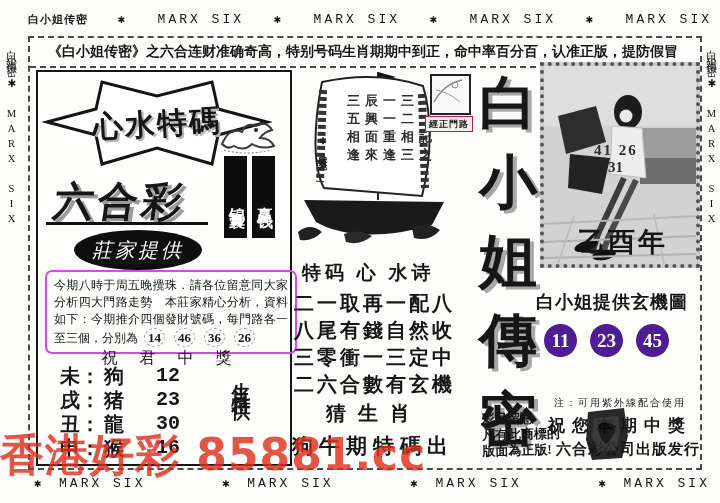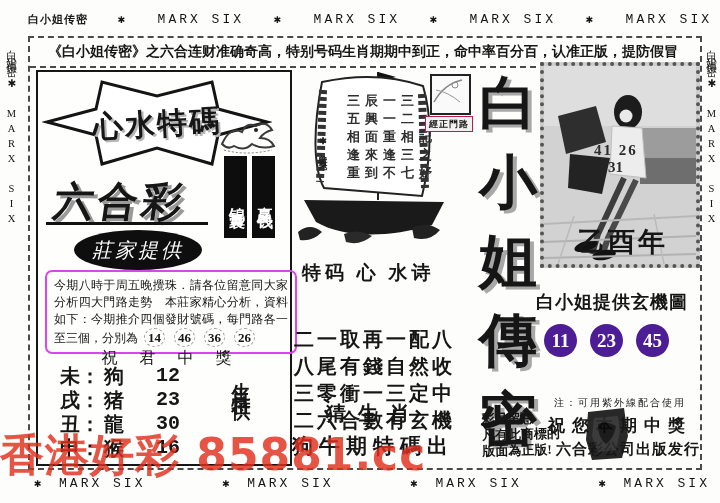--- a/index.html
+++ b/index.html
@@ -53,21 +53,21 @@
   .middle{position:absolute;left:292px;top:70px;width:180px;height:392px;}
   .ship{position:absolute;left:0;top:0;width:164px;height:182px;}
   .sail-text{position:absolute;left:36px;top:22px;width:100px;font-size:13px;line-height:18px;
              letter-spacing:5px;color:#2e2e2e;font-weight:600;white-space:nowrap;margin-left:19px;}
   .sail-side{position:absolute;left:24px;top:66px;font-size:9px;letter-spacing:2px;color:#222;font-weight:700;}
   .sketch{position:absolute;left:138px;top:4px;width:37px;height:37px;border:2px solid #222;background:#fafafa;}
   .seal-label{position:absolute;left:133px;top:46px;width:46px;height:14px;border:1px solid #be185d;background:#f1f1ef;
               font-size:9px;line-height:14px;text-align:center;letter-spacing:1px;font-weight:700;}
   .poem-title{position:absolute;left:10px;top:190px;font-size:19px;letter-spacing:4px;font-weight:600;white-space:nowrap;}
   .poem{position:absolute;left:2px;top:220px;width:170px;font-size:20px;font-weight:800;
-        letter-spacing:3px;line-height:27px;white-space:nowrap;margin-top:36px;}
+        letter-spacing:3px;line-height:27px;white-space:nowrap;}
   .poem-sub{position:absolute;left:34px;top:330px;font-size:20px;font-weight:700;letter-spacing:12px;white-space:nowrap;}
   .poem-last{position:absolute;left:0px;top:362px;font-size:21px;font-weight:800;letter-spacing:6px;white-space:nowrap;}
   
   .big-title{position:absolute;left:470px;top:68px;width:76px;}
   .big-title div{height:79px;line-height:72px;text-align:center;font-size:58px;font-weight:900;
                  text-shadow:4px 3px 0 #a8a8a8;}
   
   .right-panel{position:absolute;left:540px;top:62px;width:160px;height:402px;}
   .photo{position:absolute;left:0;top:0;width:152px;height:198px;border:4px dotted #555;background:#cecece;overflow:hidden;}
   .photo-num1{position:absolute;left:50px;top:76px;font-size:15px;font-weight:700;color:#2c2c2c;letter-spacing:2px;}
@@ -185,21 +185,20 @@
       <path d="M12,130 L152,132 L140,155 C92,169 50,167 24,152 Z" fill="#1a1a1a"></path>
       <path d="M6,162 Q18,152 30,162 Q20,172 8,170 Z" fill="#222"></path>
       <path d="M120,158 Q134,150 148,160 Q138,172 122,168 Z" fill="#222"></path>
       <path d="M52,164 Q66,158 80,166 Q68,176 54,172 Z" fill="#2a2a2a"></path>
     </svg>
     <div class="sail-text">
       <div>三辰一三</div>
       <div>五興一二</div>
       <div>相面重相記</div>
       <div>逢來逢三之</div>
-      <div>重到不七妤</div>
     </div>
     <div class="sail-side vert">✱曾道女兒</div>
 
     <div class="sketch">
       <svg width="33" height="33" viewBox="0 0 33 33">
         <path d="M2,26 Q12,8 30,4" stroke="#888" stroke-width="1.5" fill="none"></path>
         <path d="M4,14 Q16,16 28,26" stroke="#999" stroke-width="1" fill="none"></path>
         <circle cx="23" cy="9" r="3" fill="none" stroke="#888" stroke-width="1"></circle>
       </svg>
     </div>

